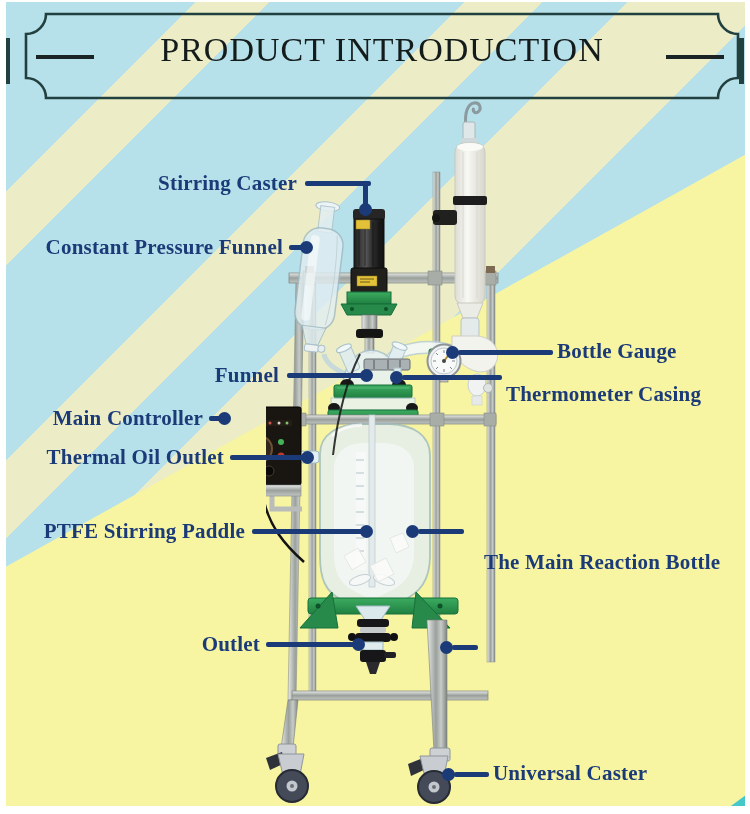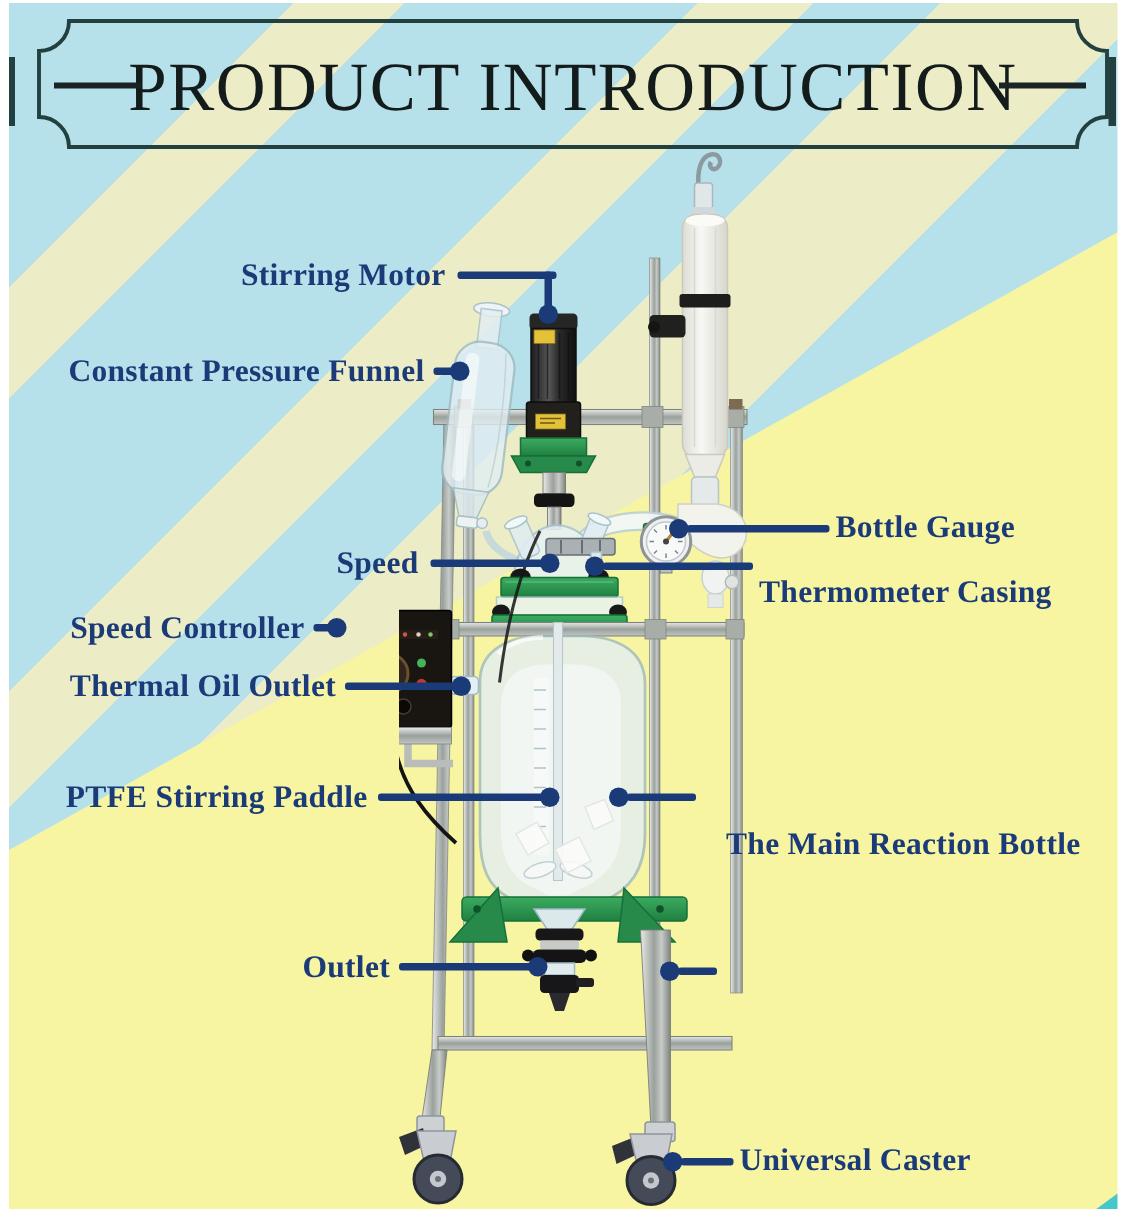--- a/index.html
+++ b/index.html
@@ -14,21 +14,21 @@
       #ecedc6 330px,#ecedc6 385px,
       #b6e1ea 385px,#b6e1ea 445px,
       #ecedc6 445px,#ecedc6 545px,
       #b6e1ea 545px,#b6e1ea 1106px);}
   .edge{position:absolute;background:#ffffff;}
   #edge-l{left:0;top:0;width:6px;height:814px;}
   #edge-r{right:0;top:0;width:5px;height:814px;}
   #edge-t{left:0;top:0;width:750px;height:2px;}
   #edge-b{left:0;bottom:0;width:750px;height:8px;}
   #title-text{position:absolute;left:26px;top:31px;width:712px;text-align:center;
-    font-size:46px;letter-spacing:1px;color:#141b1b;}
+    font-size:34px;letter-spacing:1px;color:#141b1b;}
   .title-dash{position:absolute;top:55px;height:4px;background:#1b2424;}
   .lbl{position:absolute;white-space:nowrap;font-weight:700;font-size:21px;line-height:1;
     color:#1b3b78;letter-spacing:.2px;}
   .lline{position:absolute;height:5px;background:#1b3b78;border-radius:2px;}
   .lvline{position:absolute;width:5px;background:#1b3b78;border-radius:2px;}
   .ldot{position:absolute;width:13px;height:13px;border-radius:50%;background:#1b3b78;}
   svg{position:absolute;}
 </style>
 </head>
 <body>
@@ -275,34 +275,34 @@
       <circle cx="292" cy="786" r="5.5" fill="#c3c8cf"></circle>
       <circle cx="292" cy="786" r="2" fill="#6b7077"></circle>
       <polygon points="408,764 423,758 426,769 411,776" fill="#30323a"></polygon>
       <polygon points="420,756 448,756 443,782 426,782" fill="#c9cdd2" stroke="#8f959b"></polygon>
       <circle cx="434" cy="787" r="16" fill="#454a58" stroke="#262a33" stroke-width="2"></circle>
       <circle cx="434" cy="787" r="5.5" fill="#c3c8cf"></circle>
       <circle cx="434" cy="787" r="2" fill="#6b7077"></circle>
     </g>
   </svg>
 
-  <div class="lbl" style="right:453px;top:173px;">Stirring Motor</div>
+  <div class="lbl" style="right:453px;top:173px;">Stirring Caster</div>
   <div class="lline" style="left:305px;top:181px;width:66px;"></div>
   <div class="lvline" style="left:363px;top:181px;height:26px;"></div>
   <div class="ldot" style="left:359px;top:203px;"></div>
 
   <div class="lbl" style="right:467px;top:237px;font-family:Liberation Serif, serif;">Constant Pressure Funnel</div>
   <div class="lline" style="left:289px;top:245px;width:16px;"></div>
   <div class="ldot" style="left:300px;top:241px;"></div>
 
-  <div class="lbl" style="right:471px;top:365px;">Speed</div>
+  <div class="lbl" style="right:471px;top:365px;">Funnel</div>
   <div class="lline" style="left:287px;top:373px;width:76px;"></div>
   <div class="ldot" style="left:360px;top:369px;"></div>
 
-  <div class="lbl" style="right:547px;top:408px;">Speed Controller</div>
+  <div class="lbl" style="right:547px;top:408px;">Main Controller</div>
   <div class="lline" style="left:209px;top:416px;width:14px;"></div>
   <div class="ldot" style="left:218px;top:412px;"></div>
 
   <div class="lbl" style="right:526px;top:447px;">Thermal Oil Outlet</div>
   <div class="lline" style="left:230px;top:455px;width:75px;"></div>
   <div class="ldot" style="left:301px;top:451px;"></div>
 
   <div class="lbl" style="right:505px;top:521px;">PTFE Stirring Paddle</div>
   <div class="lline" style="left:252px;top:529px;width:112px;"></div>
   <div class="ldot" style="left:360px;top:525px;"></div>

